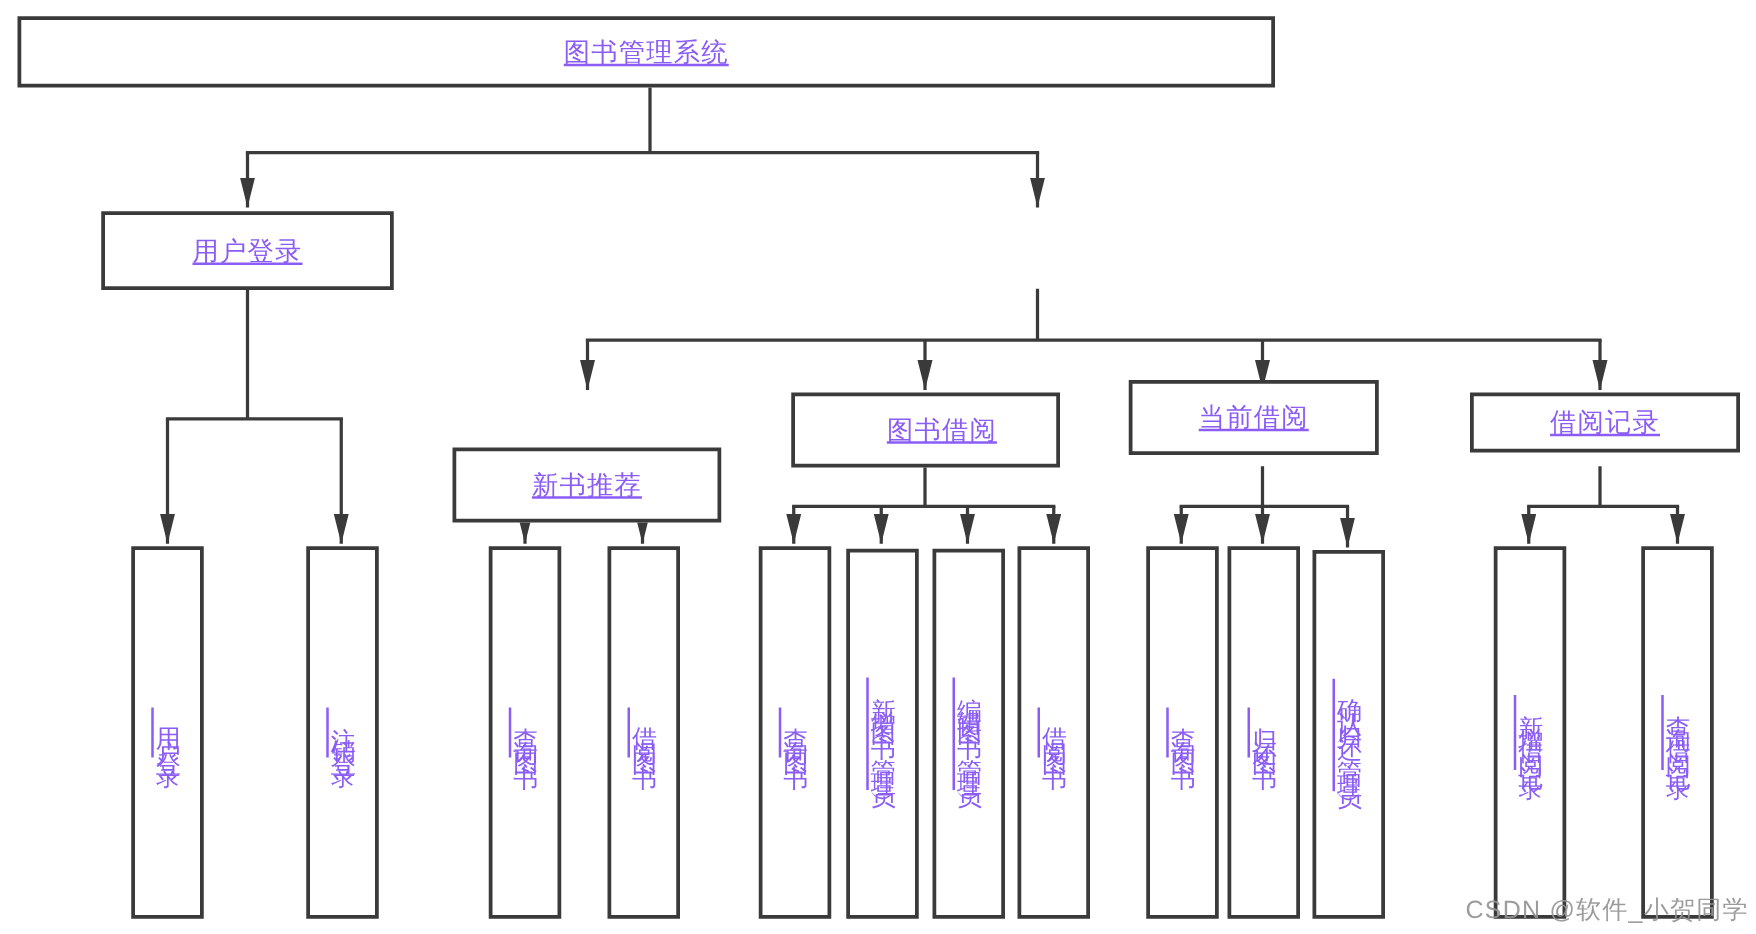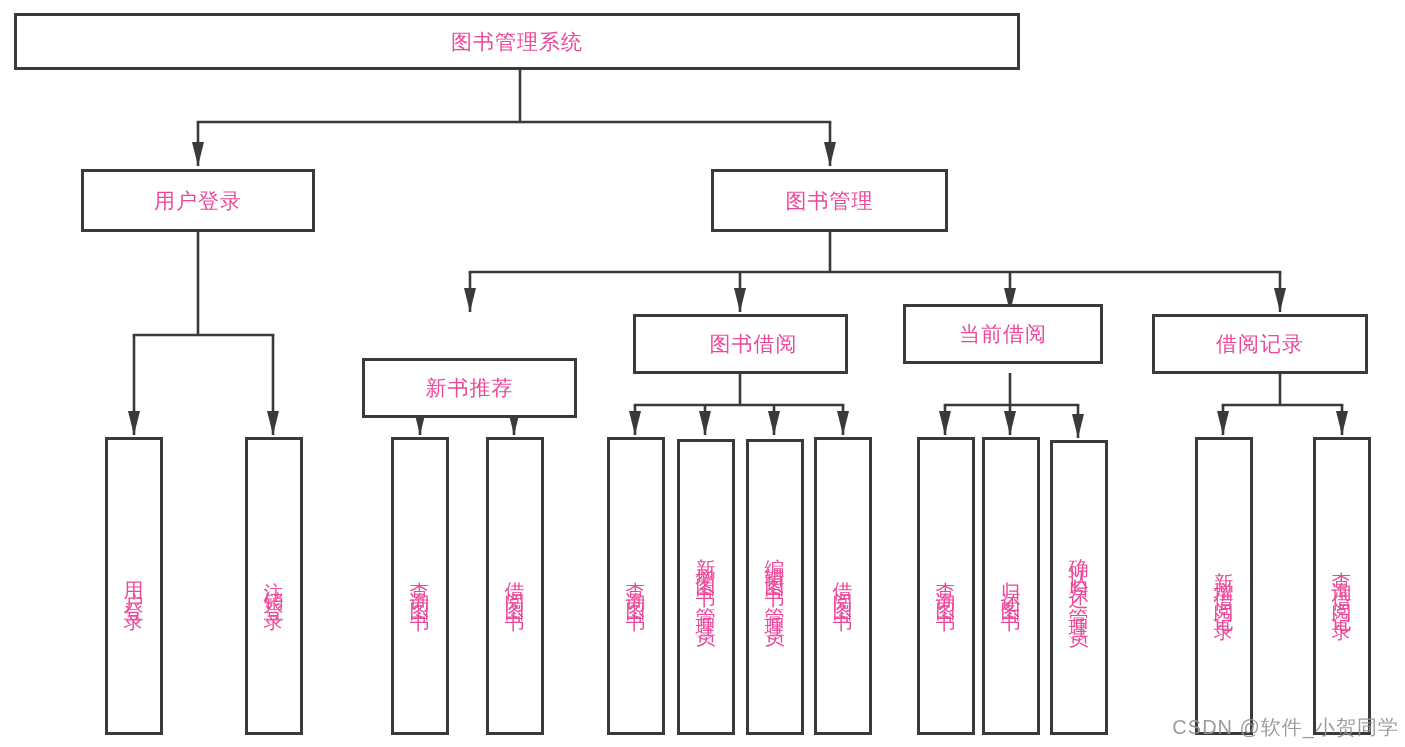--- a/index.html
+++ b/index.html
@@ -9,23 +9,24 @@
     background:#ffffff;
     font-family:"Liberation Sans","DejaVu Sans",sans-serif;
     overflow:hidden;
   }
   #wires{position:absolute;left:0;top:0;z-index:1;}
   .node{
     position:absolute;
     box-sizing:border-box;
     background:#ffffff;
     border:3px solid #3a3a3a;
-    color:#ec4899;
+    color:#8b5cf6;
     display:flex;align-items:center;justify-content:center;
     z-index:2;
+    text-decoration:underline;
   }
   .hbox{font-size:21px;letter-spacing:1px;}
   .vbox{width:58px;}
   .vtext{
     writing-mode:vertical-rl;
     text-orientation:mixed;
     font-size:20px;
     letter-spacing:10px;
     line-height:1;
     white-space:nowrap;
@@ -88,34 +89,31 @@
     </g>
   </svg>
 
   <div class="node hbox" style="left:14px;top:13px;width:1006px;height:57px;">
     <span>图书管理系统</span>
   </div>
 
   <div class="node hbox" style="left:81px;top:169px;width:234px;height:63px;">
     <span>用户登录</span>
   </div>
-  <div class="node hbox" style="left:711px;top:169px;width:237px;height:63px;">
-    <span>图书管理</span>
-  </div>
 
   <div class="node hbox" style="left:362px;top:314px;width:215px;height:60px;margin-top:44px;">
     <span>新书推荐</span>
   </div>
   <div class="node hbox" style="left:633px;top:314px;width:215px;height:60px;padding-left:26px;">
     <span>图书借阅</span>
   </div>
   <div class="node hbox" style="left:903px;top:304px;width:200px;height:60px;">
     <span>当前借阅</span>
   </div>
-  <div class="node hbox" style="left:1152px;top:314px;width:216px;height:60px;">
+  <div class="node hbox" style="left:1176px;top:314px;width:216px;height:48px;">
     <span>借阅记录</span>
   </div>
 
   <div class="node vbox" style="left:105px;top:437px;height:298px;">
     <span class="vtext">用户登录</span>
   </div>
   <div class="node vbox" style="left:245px;top:437px;height:298px;">
     <span class="vtext">注销登录</span>
   </div>
 

